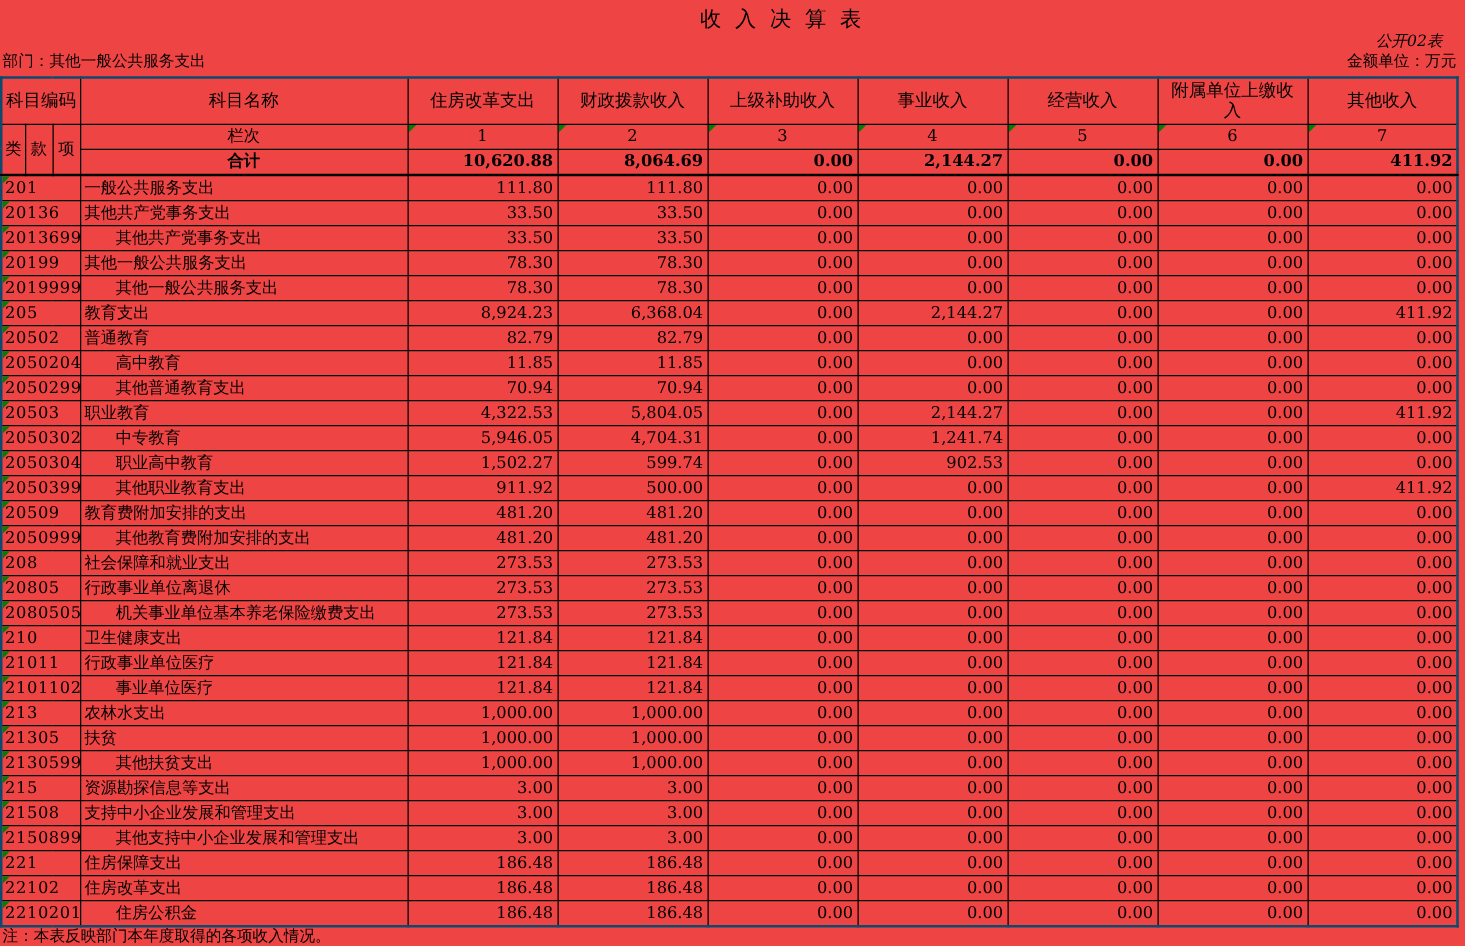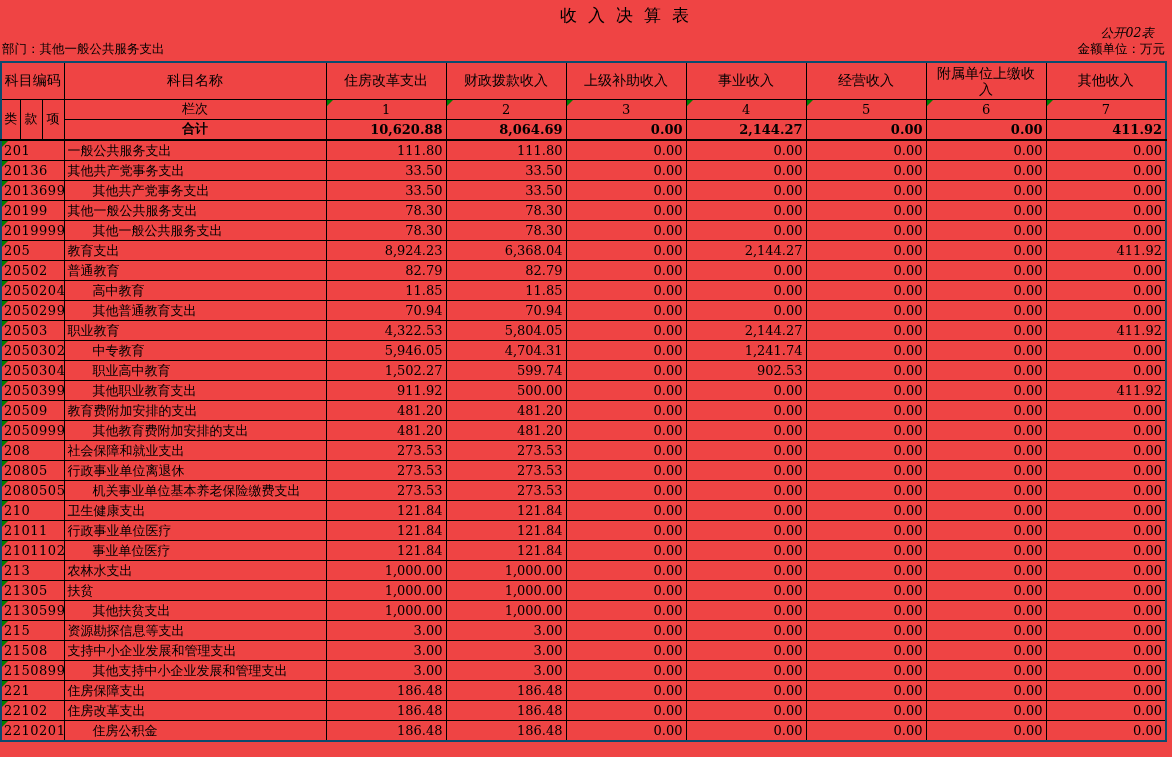--- a/index.html
+++ b/index.html
@@ -454,13 +454,14 @@
           <td class="num">186.48</td>
           <td class="num">0.00</td>
           <td class="num">0.00</td>
           <td class="num">0.00</td>
           <td class="num">0.00</td>
           <td class="num">0.00</td>
         </tr>
       </tbody>
   </table>
 
+  <div class="note">注：本表反映部门本年度取得的各项收入情况。</div>
 </div>
 
 </body></html>

